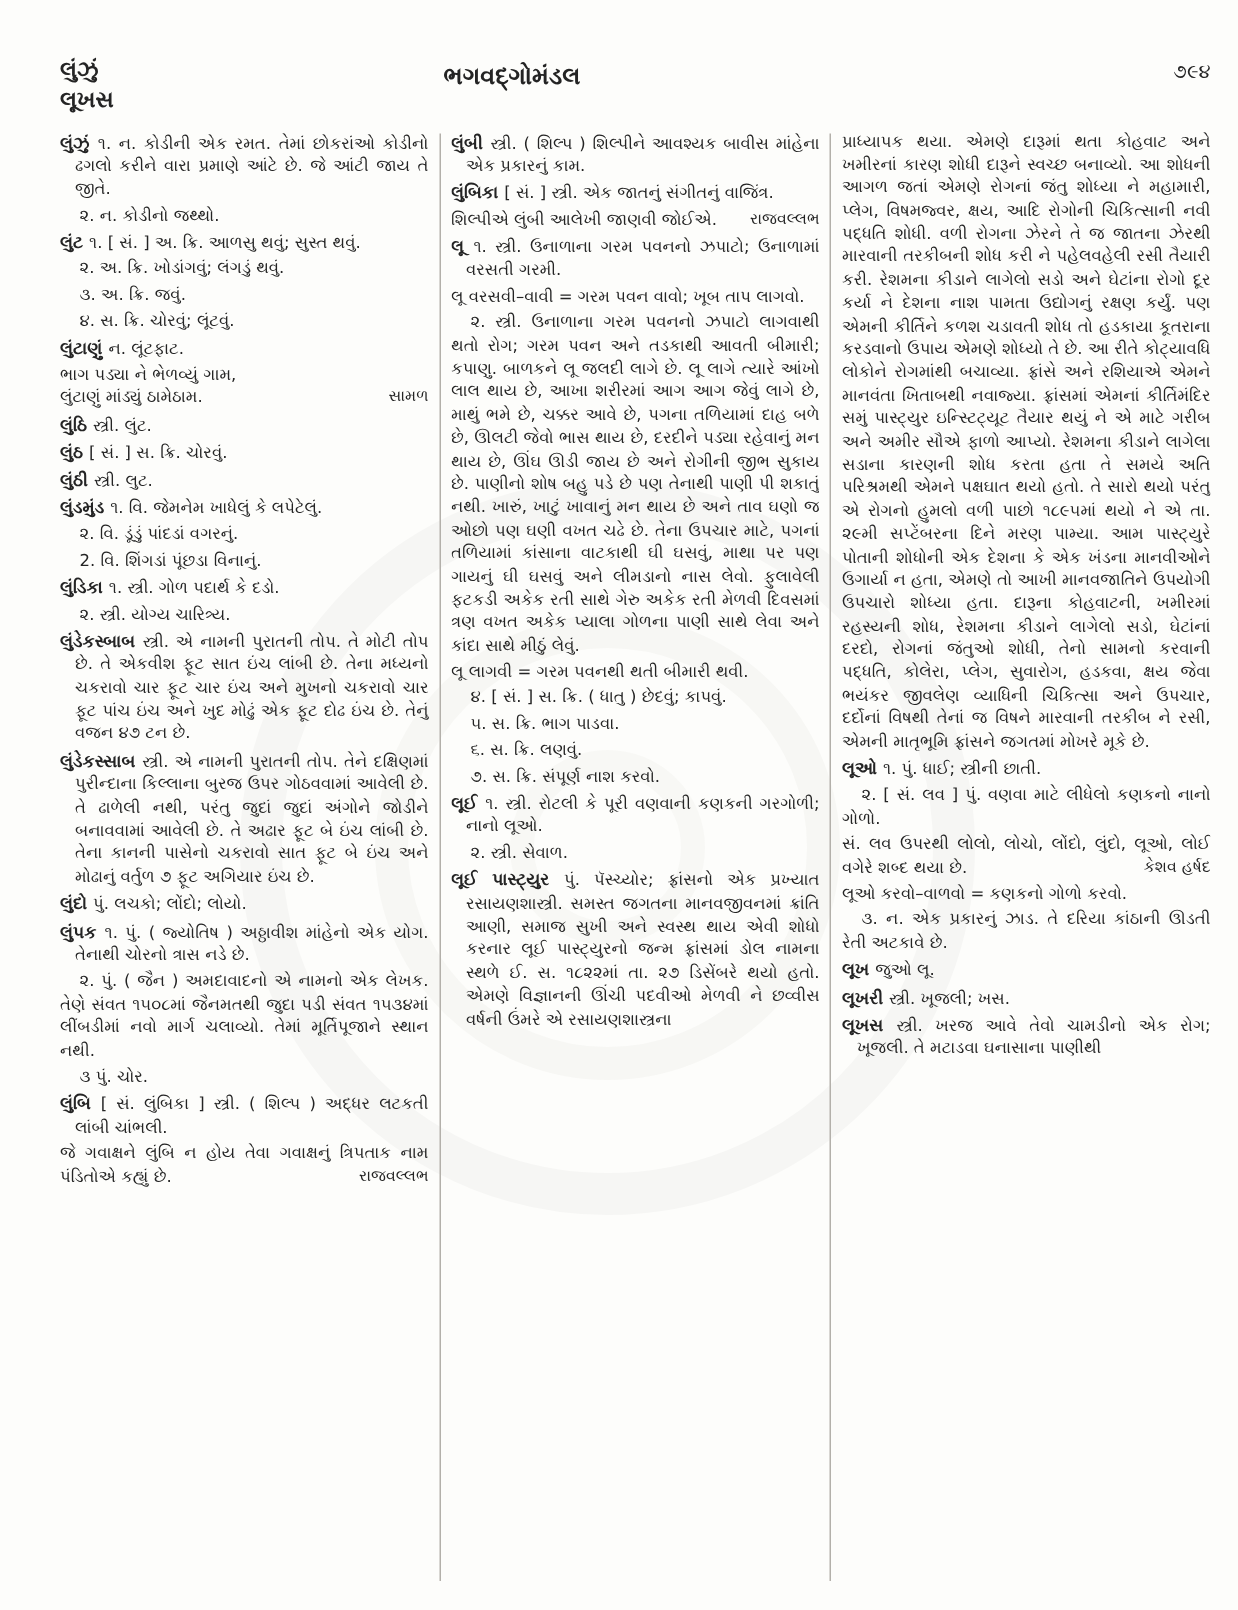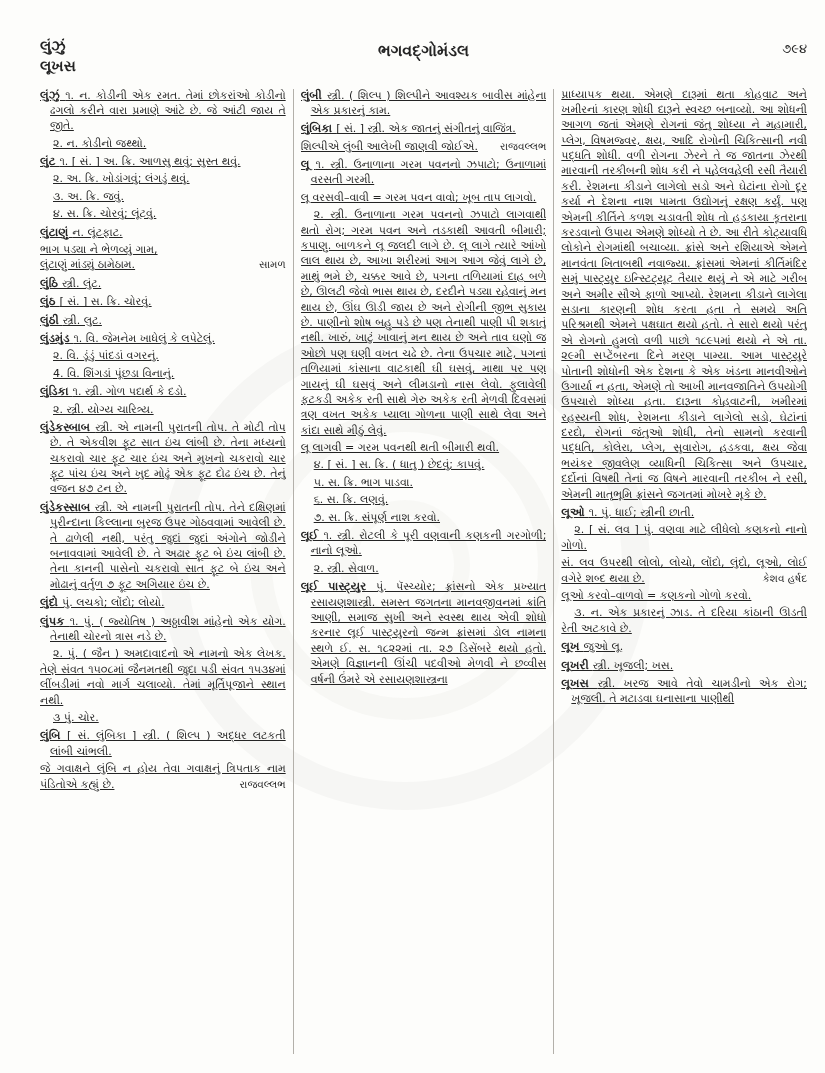--- a/index.html
+++ b/index.html
@@ -8,25 +8,25 @@
     background:#fdfdfb;
     font-family:"DejaVu Sans",sans-serif;
     color:#242424;
     position:relative;
     overflow:hidden;
   }
   .page{position:absolute;inset:0;padding:36px 18px 0 40px;box-sizing:border-box;}
   
   .hdr{display:flex;align-items:flex-start;margin-bottom:8px;}
   .guide{flex:1;font-weight:bold;font-size:15px;line-height:1.35;}
-  .book-title{flex:1;text-align:center;font-weight:bold;font-size:16px;padding-top:5px;white-space:nowrap;}
+  .book-title{flex:1;font-weight:bold;font-size:16px;padding-top:5px;white-space:nowrap;}
   .pageno{flex:1;text-align:right;font-size:13px;padding-top:5px;}
   
   .cols{display:flex;height:985px;overflow:hidden;position:relative;z-index:2;}
-  .col{flex:1;overflow:hidden;text-align:justify;font-size:11px;line-height:1.4;text-decoration:underline;}
+  .col{flex:1;overflow:hidden;text-align:justify;font-size:11px;line-height:1.4;}
   .vrule{width:1px;background:#b3b0aa;margin:4px 7px 16px 7px;}
   .col p{margin:2px 0;}
   .entry{padding-left:10px;text-indent:-10px;}
   .headword{font-size:11.5px;font-weight:bold;}
   .sense{text-indent:13px;}
   .quote{margin-left:24px;}
   .cont{}
   .cite{float:right;font-size:10.5px;padding-left:10px;}
   
   .watermark{position:absolute;left:160px;top:320px;width:490px;height:490px;pointer-events:none;z-index:1;}
@@ -57,21 +57,21 @@
         <p class="sense">૨. અ. ક્રિ. ખોડાંગવું; લંગડું થવું.</p>
         <p class="sense">૩. અ. ક્રિ. જવું.</p>
         <p class="sense">૪. સ. ક્રિ. ચોરવું; લૂંટવું.</p>
         <p class="entry"><span class="headword">લુંટાણું </span>ન. લૂંટફાટ.</p>
         <p class="quote">ભાગ પડ્યા ને ભેળવ્યું ગામ,<br>લુંટાણું માંડ્યું ઠામેઠામ.<span class="cite">સામળ</span></p>
         <p class="entry"><span class="headword">લુંઠિ </span>સ્ત્રી. લુંટ.</p>
         <p class="entry"><span class="headword">લુંઠ </span>[ સં. ] સ. ક્રિ. ચોરવું.</p>
         <p class="entry"><span class="headword">લુંઠી </span>સ્ત્રી. લુટ.</p>
         <p class="entry"><span class="headword">લુંડમુંડ </span>૧. વિ. જેમનેમ ખાધેલું કે લપેટેલું.</p>
         <p class="sense">૨. વિ. ડૂંડું પાંદડાં વગરનું.</p>
-        <p class="sense">4. વિ. શિંગડાં પૂંછડા વિનાનું.</p>
+        <p class="sense">2. વિ. શિંગડાં પૂંછડા વિનાનું.</p>
         <p class="entry"><span class="headword">લુંડિકા </span>૧. સ્ત્રી. ગોળ પદાર્થ કે દડો.</p>
         <p class="sense">૨. સ્ત્રી. યોગ્ય ચારિત્ર્ય.</p>
         <p class="entry"><span class="headword">લુંડેકસ્બાબ </span>સ્ત્રી. એ નામની પુરાતની તોપ. તે મોટી તોપ છે. તે એકવીશ ફૂટ સાત ઇંચ લાંબી છે. તેના મધ્યનો ચકરાવો ચાર ફૂટ ચાર ઇંચ અને મુખનો ચકરાવો ચાર ફૂટ પાંચ ઇંચ અને ખુદ મોઢું એક ફૂટ દોઢ ઇંચ છે. તેનું વજન ૪૭ ટન છે.</p>
         <p class="entry"><span class="headword">લુંડેકસ્સાબ </span>સ્ત્રી. એ નામની પુરાતની તોપ. તેને દક્ષિણમાં પુરીન્દાના કિલ્લાના બુરજ ઉપર ગોઠવવામાં આવેલી છે. તે ઢાળેલી નથી, પરંતુ જુદાં જુદાં અંગોને જોડીને બનાવવામાં આવેલી છે. તે અઢાર ફૂટ બે ઇંચ લાંબી છે. તેના કાનની પાસેનો ચકરાવો સાત ફૂટ બે ઇંચ અને મોઢાનું વર્તુળ ૭ ફૂટ અગિયાર ઇંચ છે.</p>
         <p class="entry"><span class="headword">લુંદો </span>પું. લચકો; લોંદો; લોયો.</p>
         <p class="entry"><span class="headword">લુંપક </span>૧. પું. ( જ્યોતિષ ) અઠ્ઠાવીશ માંહેનો એક યોગ. તેનાથી ચોરનો ત્રાસ નડે છે.</p>
         <p class="sense">૨. પું. ( જૈન ) અમદાવાદનો એ નામનો એક લેખક. તેણે સંવત ૧૫૦૮માં જૈનમતથી જુદા પડી સંવત ૧૫૩૪માં લીંબડીમાં નવો માર્ગ ચલાવ્યો. તેમાં મૂર્તિપૂજાને સ્થાન નથી.</p>
         <p class="sense">૩ પું. ચોર.</p>
         <p class="entry"><span class="headword">લુંબિ </span>[ સં. લુંબિકા ] સ્ત્રી. ( શિલ્પ ) અદ્ધર લટકતી લાંબી ચાંભલી.</p>
         <p class="quote">જે ગવાક્ષને લુંબિ ન હોય તેવા ગવાક્ષનું ત્રિપતાક નામ પંડિતોએ કહ્યું છે.<span class="cite">રાજવલ્લભ</span></p>

